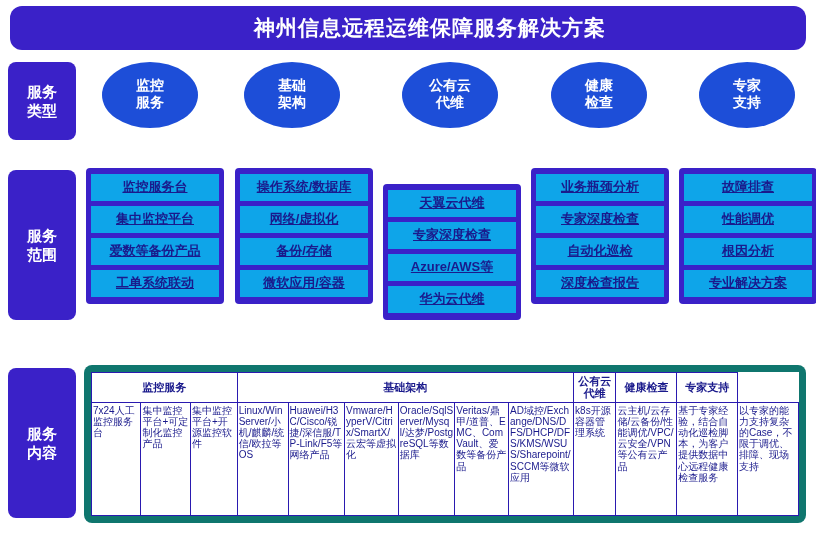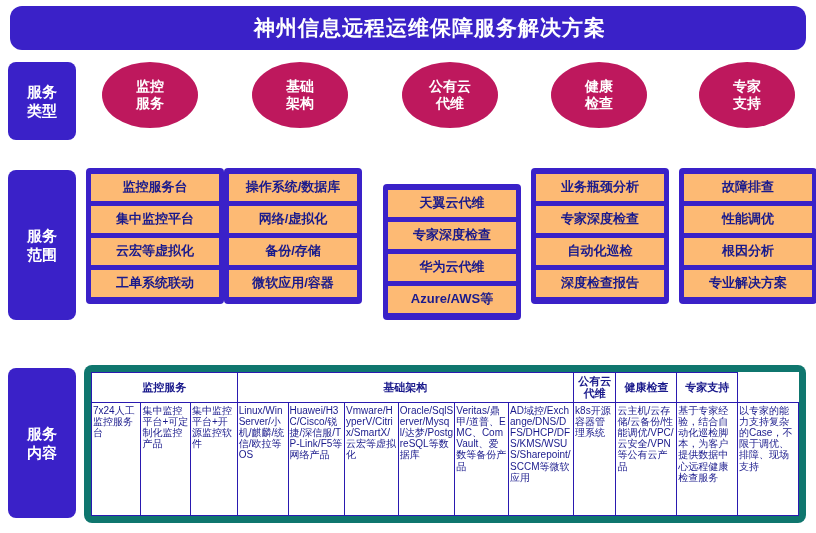--- a/index.html
+++ b/index.html
@@ -62,55 +62,57 @@
   #label-type   { top: 62px;  height: 78px; }
   #label-scope  { top: 170px; height: 150px; }
   #label-content{ top: 368px; height: 150px; }
 
   
   .ellipse {
     position: absolute;
     top: 62px;
     width: 96px;
     height: 66px;
-    background: #be185d;
+    background: #1d4ed8;
     border-radius: 50%;
     color: #ffffff;
     font-size: 14px;
     font-weight: bold;
     display: flex;
     align-items: center;
     justify-content: center;
     text-align: center;
     line-height: 1.25;
     box-sizing: border-box;
+    font-family: Liberation Mono, monospace;
   }
 
   
   .scope-col {
     position: absolute;
     top: 168px;
     width: 138px;
     background: #3a21c8;
     border-radius: 4px;
     padding: 6px 5px 7px 5px;
     box-sizing: border-box;
     display: flex;
     flex-direction: column;
     gap: 5px;
   }
   .scope-item {
-    background: #fdba74;
+    background: #0ea5e9;
     color: #1a1a8c;
     font-size: 13px;
     font-weight: bold;
     text-align: center;
     padding: 6px 2px;
     box-sizing: border-box;
     line-height: 1.15;
+    text-decoration: underline;
   }
 
   
   .content-panel {
     position: absolute;
     left: 84px;
     top: 365px;
     width: 722px;
     height: 158px;
     background: #0f766e;
@@ -173,21 +175,21 @@
       <span>内容</span>
     </span>
   </div>
 
   <div class="ellipse" style="left:102px;">
     <span>
       <span>监控</span><br>
       <span>服务</span>
     </span>
   </div>
-  <div class="ellipse" style="left:252px;">
+  <div class="ellipse" style="left:244px;">
     <span>
       <span>基础</span><br>
       <span>架构</span>
     </span>
   </div>
   <div class="ellipse" style="left:402px;">
     <span>
       <span>公有云</span><br>
       <span>代维</span>
     </span>
@@ -201,34 +203,34 @@
   <div class="ellipse" style="left:699px;">
     <span>
       <span>专家</span><br>
       <span>支持</span>
     </span>
   </div>
 
   <div class="scope-col" style="left:86px;">
     <div class="scope-item">监控服务台</div>
     <div class="scope-item">集中监控平台</div>
-    <div class="scope-item">云宏等虚拟化</div>
+    <div class="scope-item">爱数等备份产品</div>
     <div class="scope-item">工单系统联动</div>
   </div>
-  <div class="scope-col" style="left:224px;">
+  <div class="scope-col" style="left:235px;">
     <div class="scope-item">操作系统/数据库</div>
     <div class="scope-item">网络/虚拟化</div>
     <div class="scope-item">备份/存储</div>
     <div class="scope-item">微软应用/容器</div>
   </div>
   <div class="scope-col" style="left:383px;margin-top:16px;">
     <div class="scope-item">天翼云代维</div>
     <div class="scope-item">专家深度检查</div>
+    <div class="scope-item">Azure/AWS等</div>
     <div class="scope-item">华为云代维</div>
-    <div class="scope-item">Azure/AWS等</div>
   </div>
   <div class="scope-col" style="left:531px;">
     <div class="scope-item">业务瓶颈分析</div>
     <div class="scope-item">专家深度检查</div>
     <div class="scope-item">自动化巡检</div>
     <div class="scope-item">深度检查报告</div>
   </div>
   <div class="scope-col" style="left:679px;">
     <div class="scope-item">故障排查</div>
     <div class="scope-item">性能调优</div>

